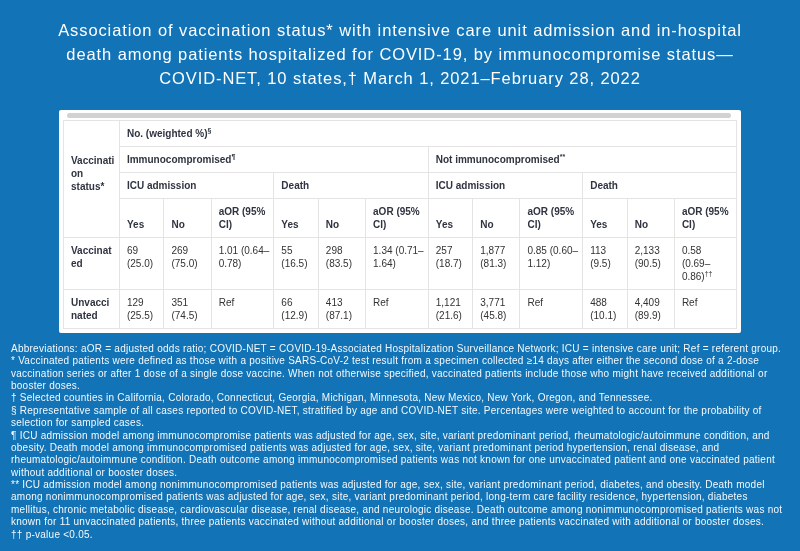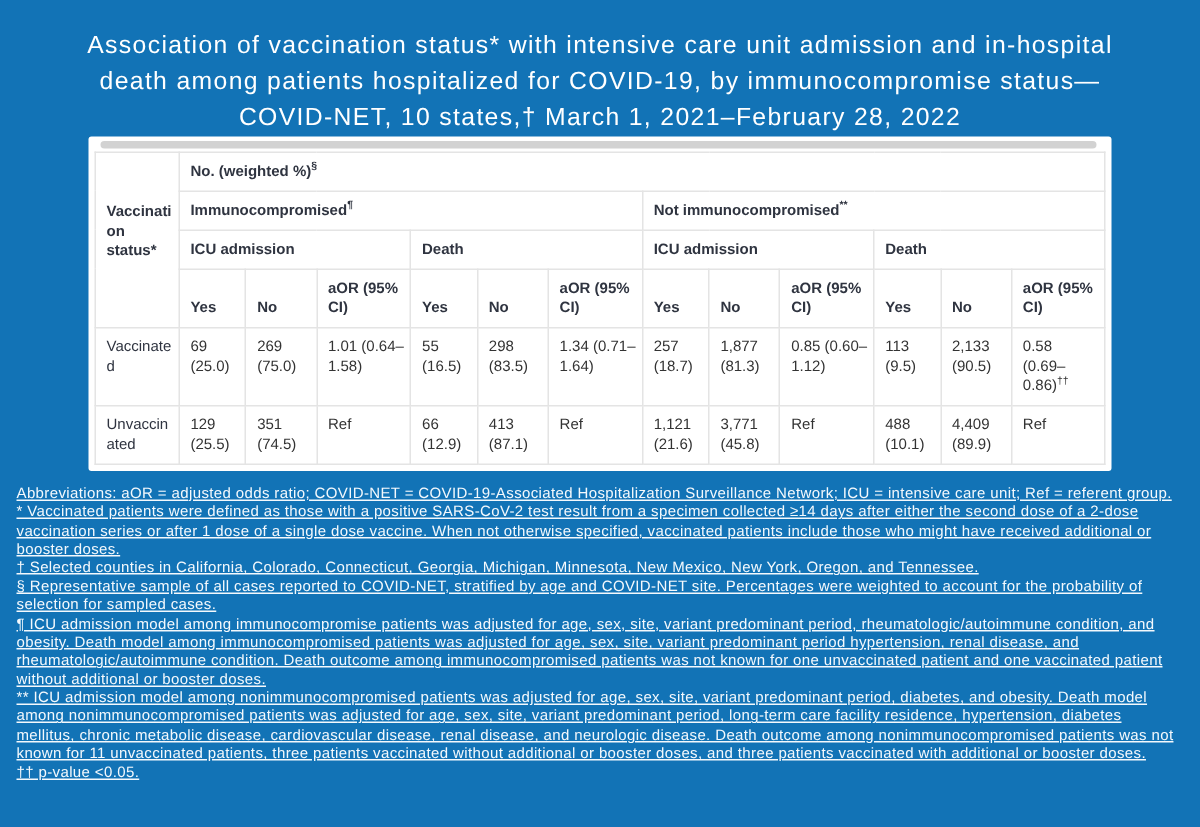--- a/index.html
+++ b/index.html
@@ -5,21 +5,21 @@
   html,body { margin:0; padding:0; }
   body {
     width:800px; height:551px; overflow:hidden;
     background:#1273b6;
     font-family:"Liberation Sans", sans-serif;
   }
   .title {
     color:#ffffff; text-align:center;
     font-size:16.5px; font-weight:400;
     letter-spacing:0.9px; line-height:1.45;
-    max-width:712px; margin:19px auto 0 auto;
+    max-width:712px; margin:19px auto 19px auto;
   }
   .table-card {
     position:relative; width:682px; margin:0 auto;
     background:#ffffff; border-radius:2px;
     padding:10px 4px 4px 4px; box-sizing:border-box;
   }
   .h-scrollbar {
     position:absolute; top:3px; left:8px; right:10px; height:5px;
     background:#d2d2d2; border-radius:3px;
   }
@@ -30,27 +30,27 @@
   table.data th, table.data td {
     border:1px solid #e4e4e4;
     padding:6px 4px 6px 7px;
     text-align:left; vertical-align:top;
     line-height:1.3; font-weight:400;
     overflow-wrap:break-word; word-wrap:break-word;
   }
   table.data thead th { font-weight:700; vertical-align:bottom; color:#2f3440; }
   table.data thead tr.r1 th, table.data thead tr.r2 th, table.data thead tr.r3 th { vertical-align:middle; }
   table.data th.corner { vertical-align:bottom; padding-bottom:16px; }
-  table.data tbody th { font-weight:400; color:#2f3440; }
+  table.data tbody th { font-weight:700; color:#2f3440; }
   sup { font-size:7px; line-height:0; }
   .footnotes {
     color:#f4f9fd; font-size:10px; line-height:1.24;
     letter-spacing:0.25px; margin:10px 13px 0 11px;
   }
-  .footnotes p { margin:0;text-decoration:underline; }
+  .footnotes p { margin:0; }
 </style>
 </head>
 <body>
 
 <h1 class="title">Association of vaccination status* with intensive care unit admission and in-hospital death among patients hospitalized for COVID-19, by immunocompromise status—COVID-NET, 10 states,† March 1, 2021–February 28, 2022</h1>
 
 <div class="table-card">
   <div class="h-scrollbar"></div>
   <table class="data">
     <colgroup>
@@ -96,21 +96,21 @@
         <th>Yes</th>
         <th>No</th>
         <th>aOR (95% CI)</th>
       </tr>
     </thead>
     <tbody>
       <tr>
         <th>Vaccinated</th>
         <td>69 (25.0)</td>
         <td>269 (75.0)</td>
-        <td>1.01 (0.64– 1.58)</td>
+        <td>1.01 (0.64– 0.78)</td>
         <td>55 (16.5)</td>
         <td>298 (83.5)</td>
         <td>1.34 (0.71– 1.64)</td>
         <td>257 (18.7)</td>
         <td>1,877 (81.3)</td>
         <td>0.85 (0.60– 1.12)</td>
         <td>113 (9.5)</td>
         <td>2,133 (90.5)</td>
         <td><span>0.58 (0.69– 0.86)</span><sup>††</sup></td>
       </tr>

